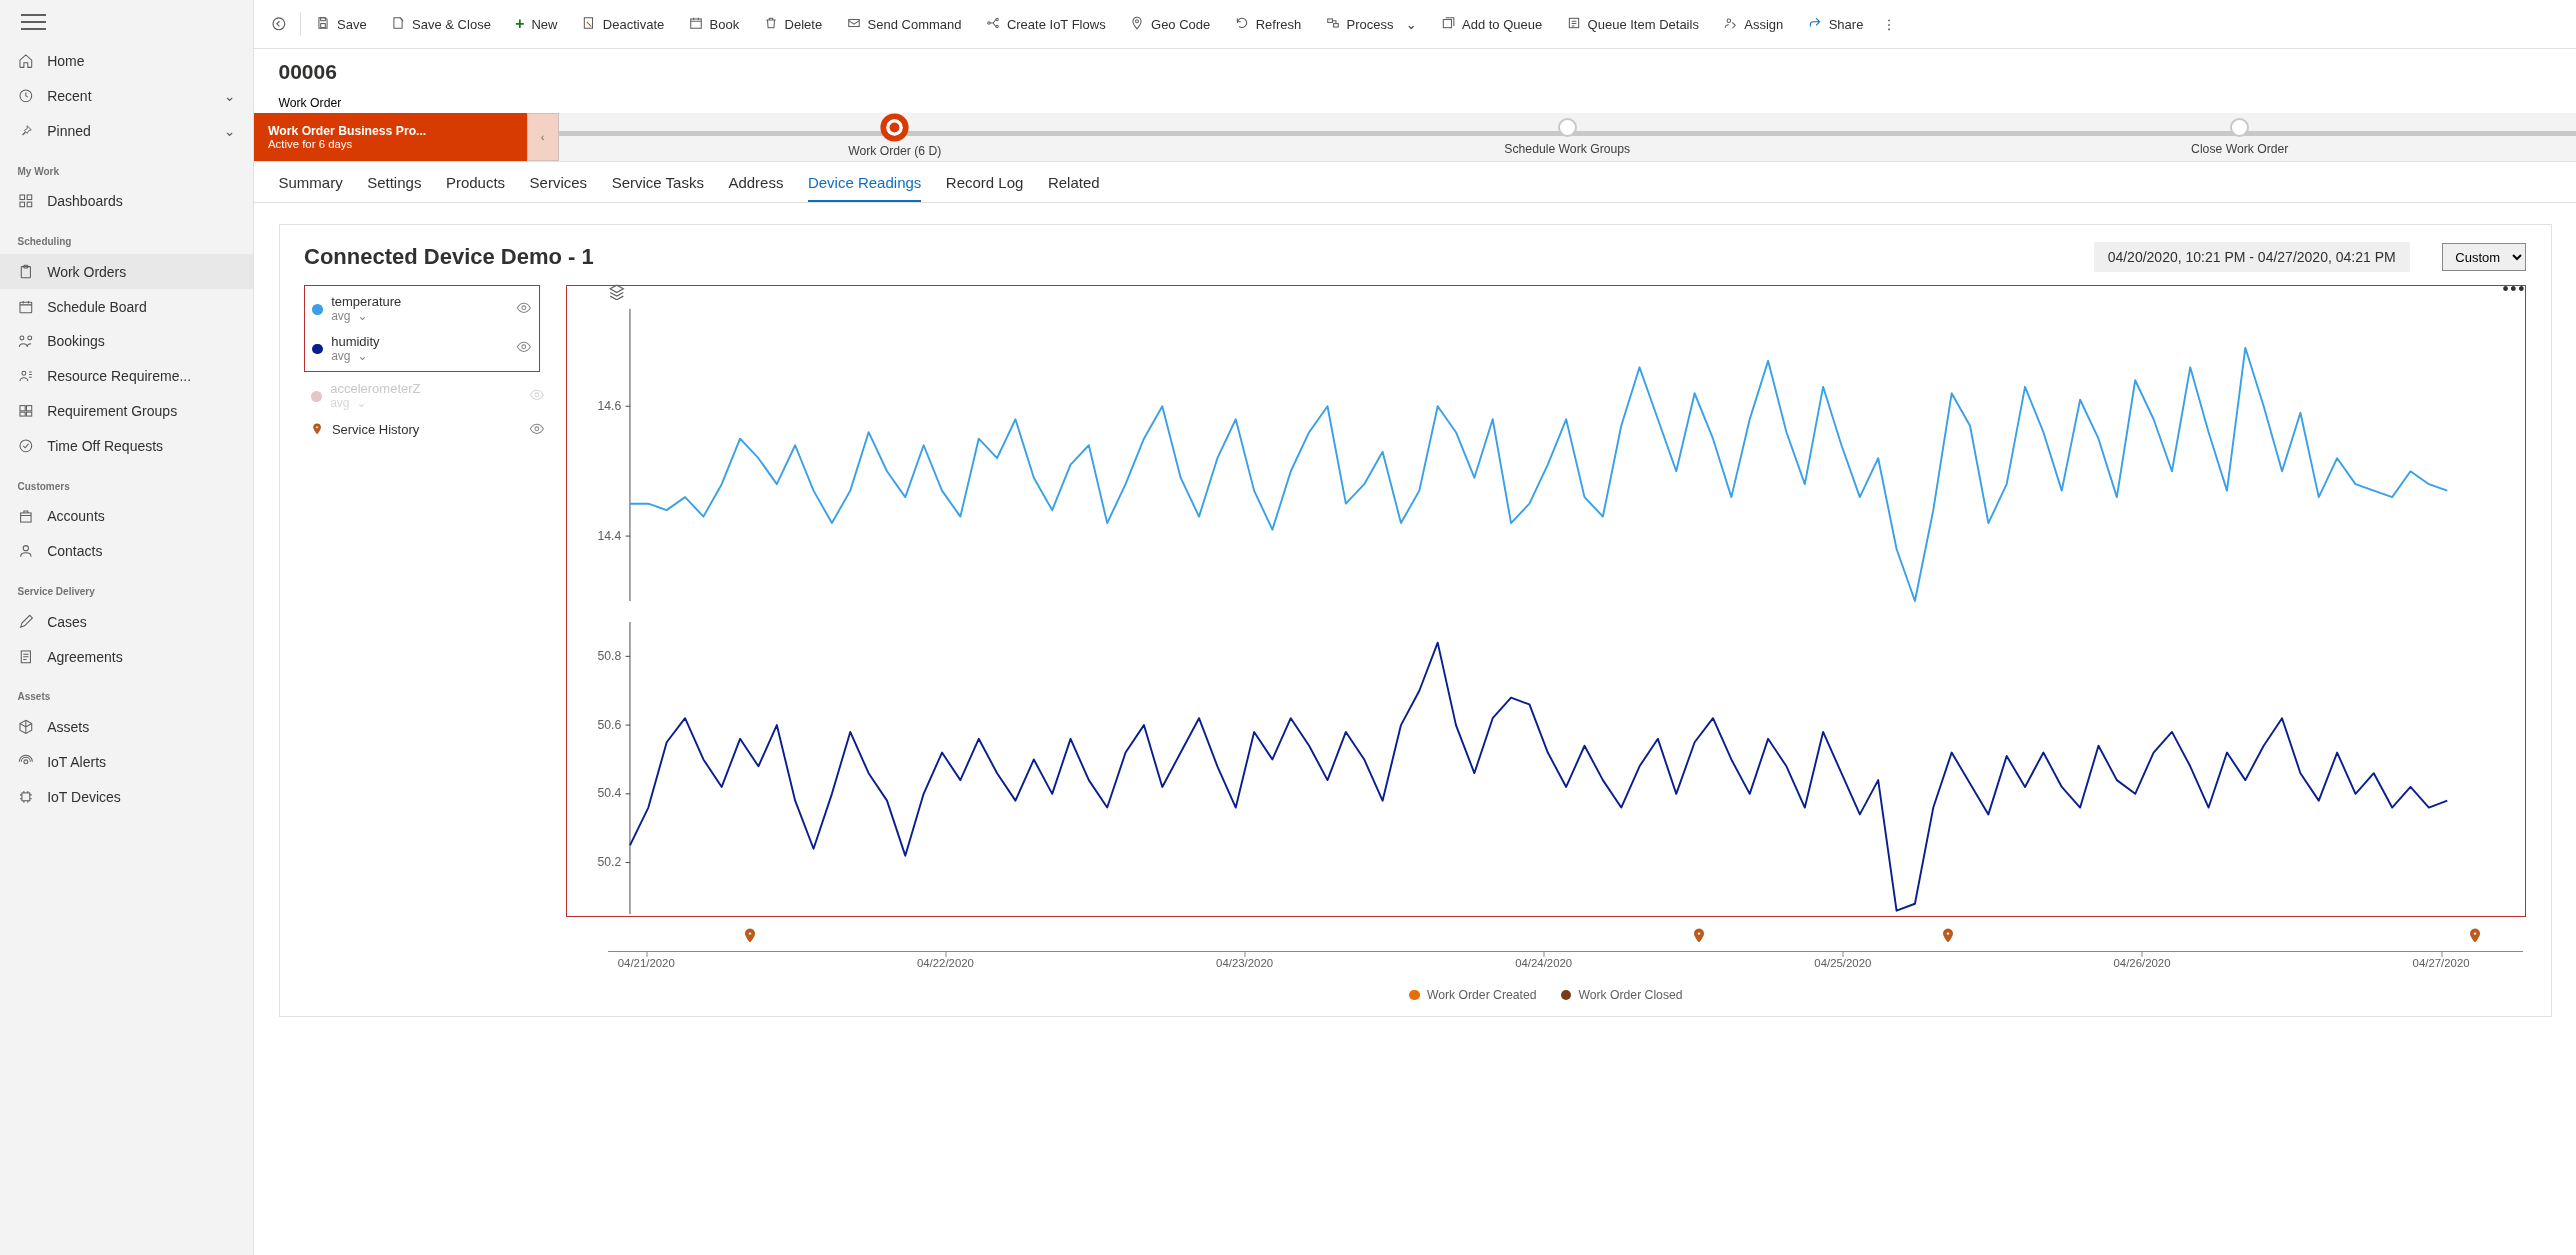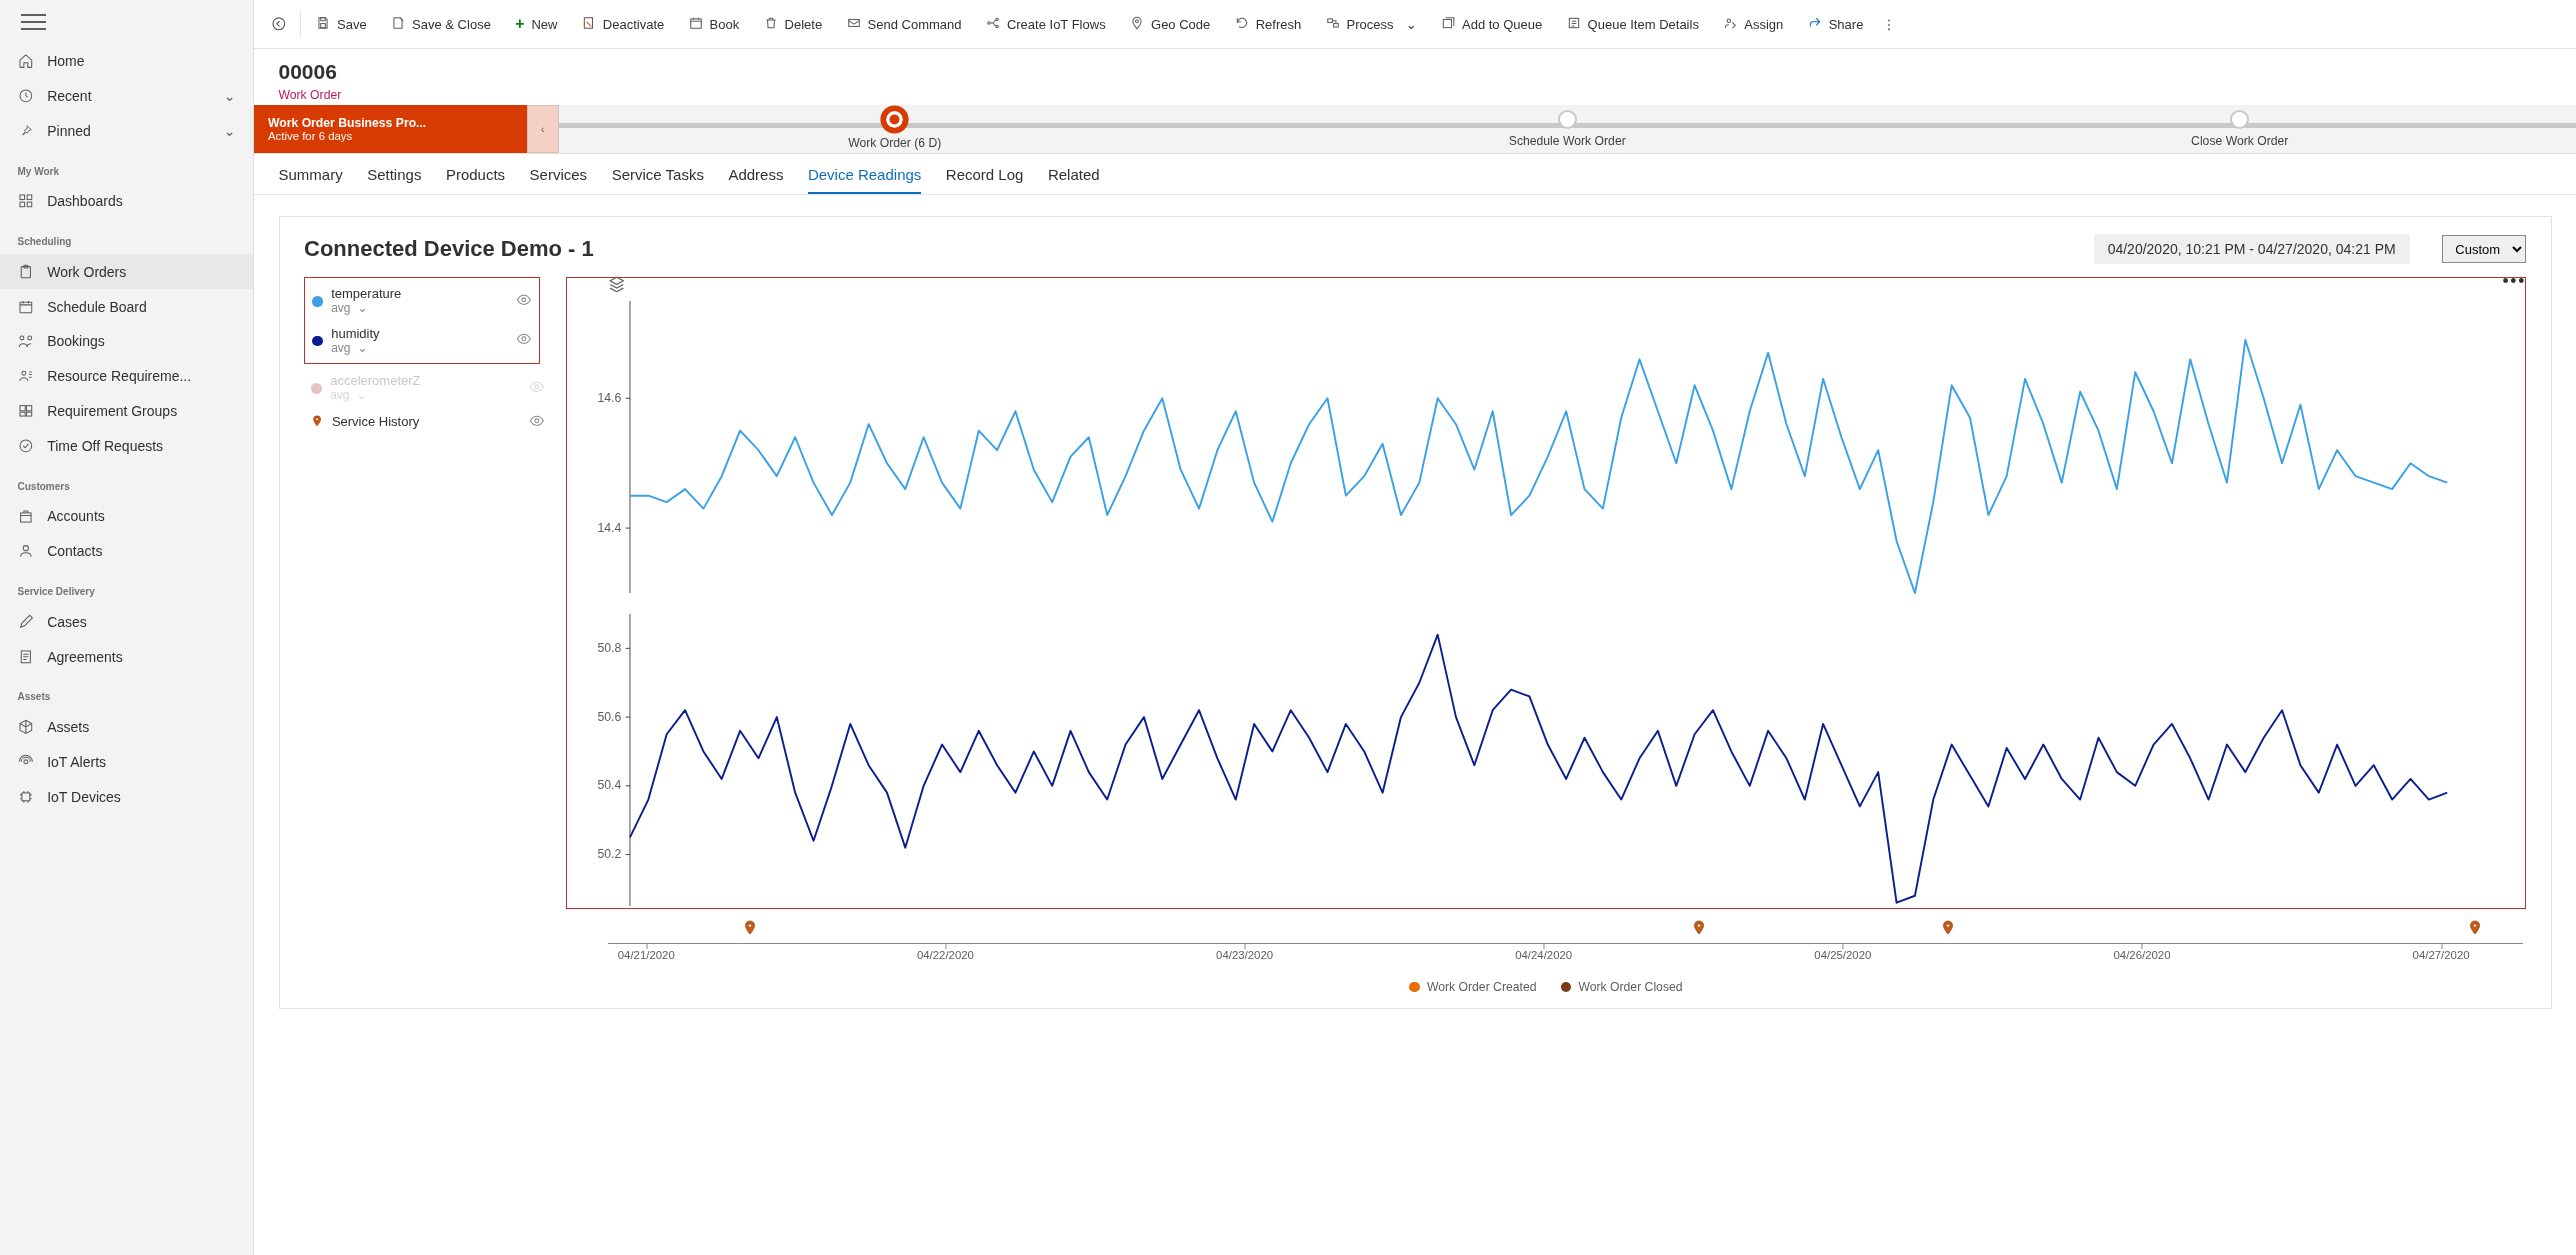--- a/index.html
+++ b/index.html
@@ -59,21 +59,21 @@
   padding: 5.2px 12.2px;
   cursor: pointer;
   color: #323130;
   font-size: 13px;
   border-radius: 1.7px;
 }
 .cmdbar .sep { width: 0.9px; height: 24.5px; background: #e1e1e1; margin: 0 3.5px; }
 .cmdbar .back-btn { width: 35px; justify-content: center; padding: 5.2px; }
 .header-block { padding: 10.5px 24.5px 3.5px; }
 .rec-id { font-size: 21px; font-weight: 600; }
-.rec-type { font-size: 12.2px; color: #be185d; margin-top: 4px; }
+.rec-type { font-size: 12.2px; color: #000000; margin-top: 12px; }
 .bpf-row { display: flex; align-items: stretch; height: 49px; background: #f3f3f3; border-bottom: 0.9px solid #e1e1e1; }
 .bpf-badge {
   background: #d83b01;
   color: #fff;
   padding: 7px 14px;
   width: 273px;
   display: flex;
   flex-direction: column;
   justify-content: center;
   font-size: 12.2px;
@@ -466,21 +466,21 @@
       </div>
       <div class="bpf-collapse">‹</div>
       <div class="bpf-stages">
         <div class="stage-line"></div>
         <div class="stage current">
           <div class="stage-dot"></div>
           <div class="stage-label">Work Order  (6 D)</div>
         </div>
         <div class="stage">
           <div class="stage-dot"></div>
-          <div class="stage-label">Schedule Work Order</div>
+          <div class="stage-label">Schedule Work Groups</div>
         </div>
         <div class="stage">
           <div class="stage-dot"></div>
           <div class="stage-label">Close Work Order</div>
         </div>
       </div>
     </div>
 
     <div class="tabs-row" id="tabs-row">
         <div class="tab">Summary</div>

